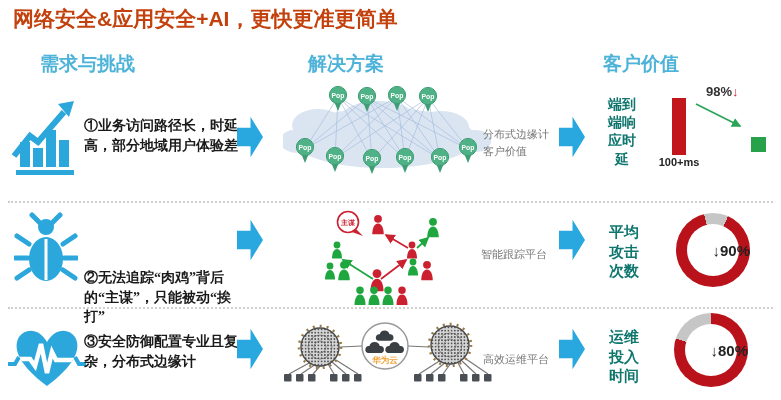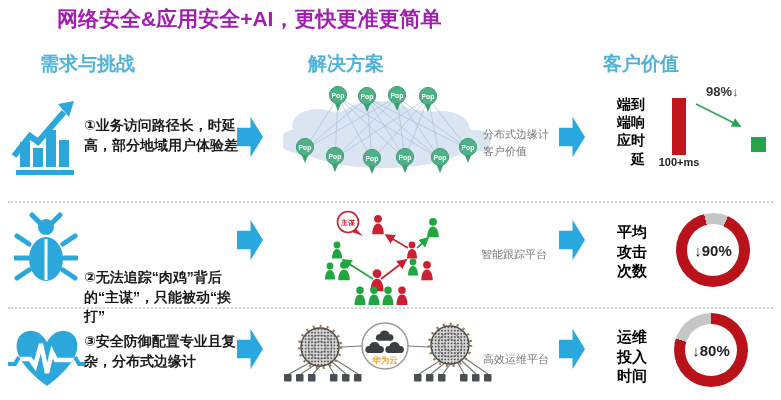--- a/index.html
+++ b/index.html
@@ -1,31 +1,31 @@
 <!DOCTYPE html>
 <html><head>
 <meta charset="utf-8">
 <style>
   html,body{margin:0;padding:0;background:#fff;}
   .canvas{position:relative;width:781px;height:400px;background:#ffffff;overflow:hidden;
           font-family:"Liberation Sans","DejaVu Sans",sans-serif;}
-  .title{position:absolute;left:13px;top:5px;font-size:21px;font-weight:bold;color:#a21caf;margin-left:44px;}
+  .title{position:absolute;left:13px;top:5px;font-size:21px;font-weight:bold;color:#c2410c;}
   .col-head{position:absolute;top:51px;font-size:19px;font-weight:bold;color:#4eb3d8;text-align:left;}
   .ch1{left:40px;width:164px;} .ch2{left:308px;width:172px;} .ch3{left:603px;width:170px;}
   .divider{position:absolute;left:8px;right:8px;border-top:2px dotted #cfcfcf;height:0;}
   .d1{top:201px;} .d2{top:307px;}
-  .challenge{position:absolute;left:84px;width:160px;font-size:14px;font-weight:bold;color:#1a1a1a;line-height:1.4;}
+  .challenge{position:absolute;left:84px;width:160px;font-size:14px;font-weight:bold;color:#1a1a1a;line-height:1.4;font-family:Liberation Serif, serif;}
   .t1{top:116px;} .t2{top:226px;width:162px;margin-top:42px;} .t3{top:332px;width:162px;}
   .block-arrow{position:absolute;width:26px;height:46px;background:#29a8e0;
     clip-path:polygon(0 30%,52% 30%,52% 6%,100% 50%,52% 94%,52% 70%,0 70%);}
   .sol-label{position:absolute;font-size:11px;color:#777;white-space:pre-line;line-height:1.5;}
-  .val-label{position:absolute;width:46px;font-size:15px;font-weight:bold;color:#000000;
-             white-space:pre-line;line-height:1.3;text-align:right;}
+  .val-label{position:absolute;width:46px;font-size:15px;font-weight:bold;color:#0f766e;
+             white-space:pre-line;line-height:1.3;text-align:center;}
   .donut{position:absolute;width:74px;height:74px;border-radius:50%;
-         display:flex;align-items:center;justify-content:center;}
+         display:flex;align-items:center;justify-content:flex-end;}
   .donut::before{content:"";position:absolute;inset:11px;background:#fff;border-radius:50%;}
   .donut span{position:relative;font-size:15px;font-weight:bold;color:#222;}
   .donut-90{background:conic-gradient(from -14deg,#c6c6c6 0 38deg,#b9121a 38deg 360deg);}
   .donut-80{background:conic-gradient(from -72deg,#c6c6c6 0 72deg,#b9121a 72deg 360deg);}
   .bar-red{position:absolute;left:672px;top:98px;width:14px;height:57px;background:#c3161c;}
   .sq-green{position:absolute;left:751px;top:137px;width:15px;height:15px;background:#27a24b;}
   .metric-label{position:absolute;font-size:11px;font-weight:bold;color:#222;text-align:center;}
   .m-before{left:650px;top:156px;width:58px;} .m-after{left:734px;top:156px;width:48px;margin-left:44px;}
   .drop-label{position:absolute;left:706px;top:84px;font-size:13px;font-weight:bold;color:#333;}
   .drop-label .dn{color:#d21f2e;}

